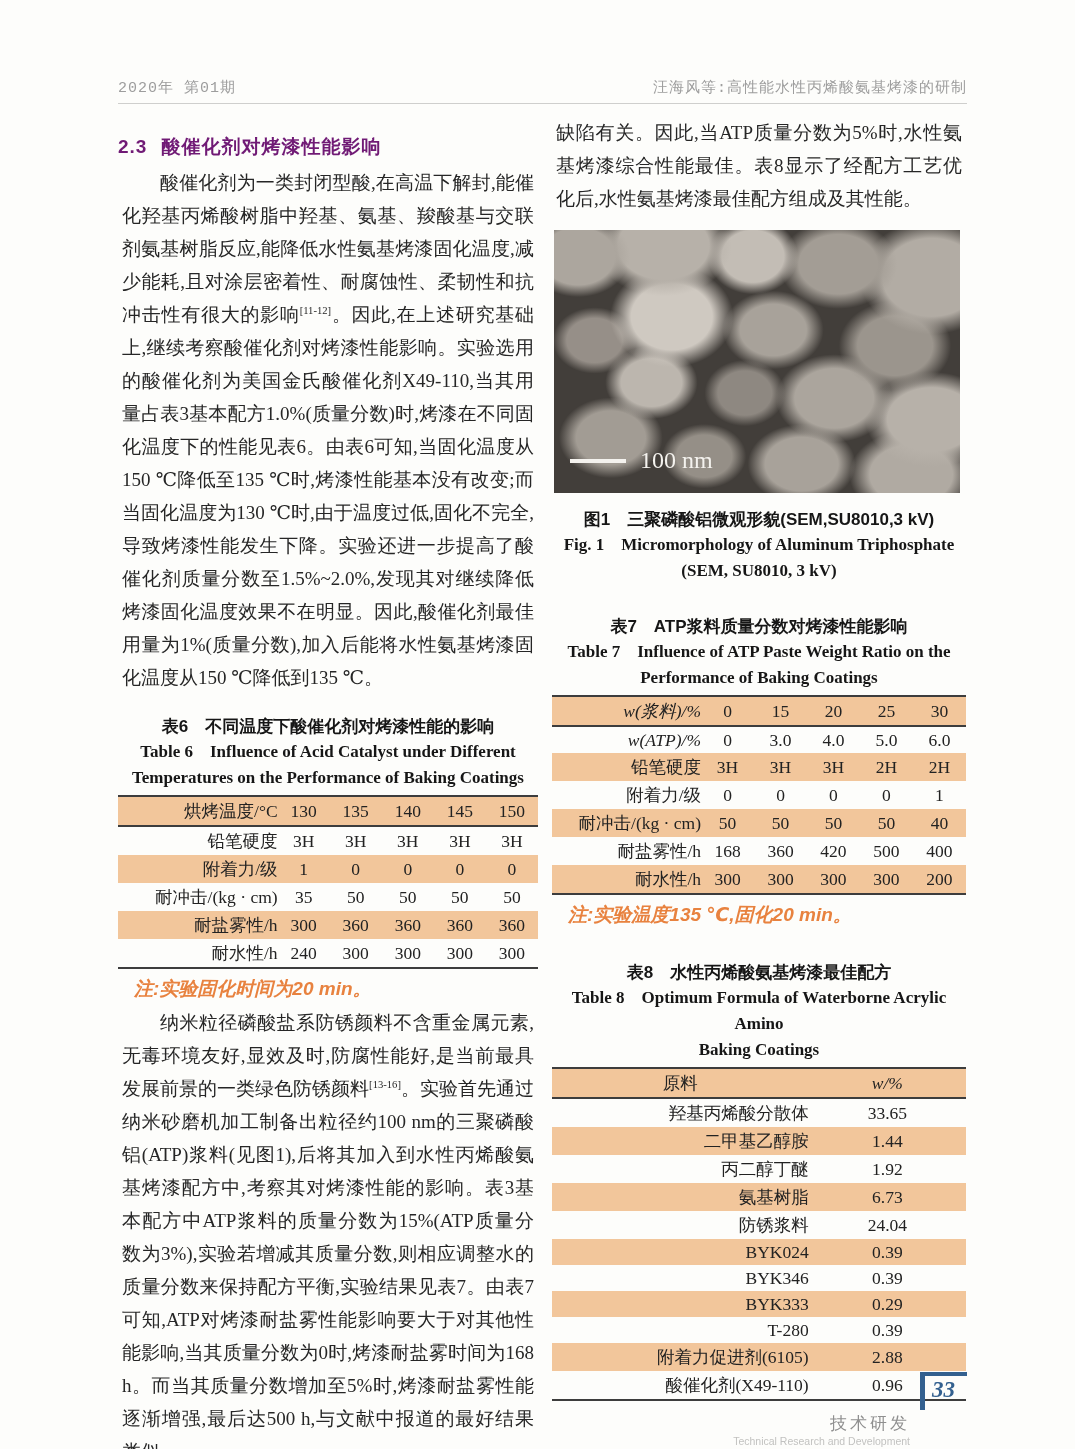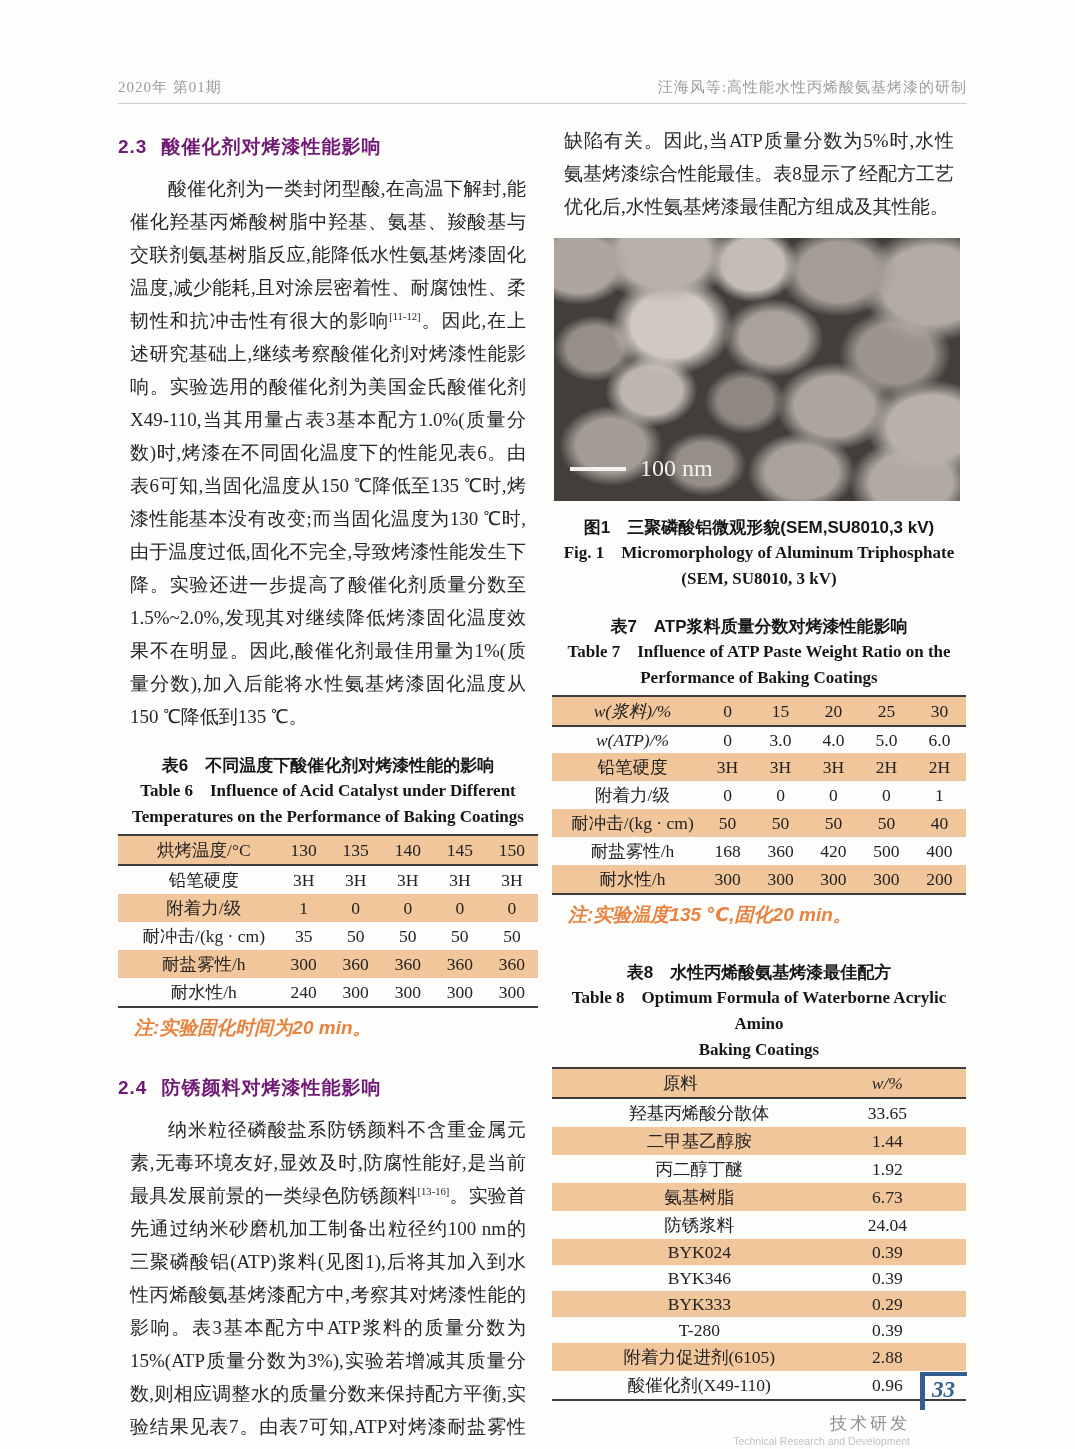--- a/index.html
+++ b/index.html
@@ -5,54 +5,54 @@
   html,body{margin:0;padding:0;background:#e8e8e6;}
   .page{
     position:relative;width:1075px;height:1449px;margin:0 auto;
     background:#fdfdfb;overflow:hidden;
     font-family:"Liberation Serif","DejaVu Serif",serif;color:#262626;
   }
   
   .pg-header{
     position:absolute;left:118px;right:108px;top:78px;
     display:flex;justify-content:space-between;
-    font-family:Liberation Serif, serif;
+    font-family:Liberation Mono, monospace;
     font-size:15px;color:#9d9d9d;letter-spacing:1px;
   }
   .pg-header-rule{position:absolute;left:118px;right:108px;top:103px;border-top:1px solid #cfcfcd;}
   
   .col{position:absolute;top:112px;}
   .col-left{left:118px;width:420px;}
   .col-right{left:552px;width:414px;}
   
   .sec-head{
     margin:22px 0 6px 0;
     font-family:"Liberation Sans","DejaVu Sans",sans-serif;
     font-size:19px;font-weight:bold;color:#701a75;letter-spacing:1px;
   }
   .sec-head .sec-num{margin-right:14px;}
   .para{
-    font-size:19px;line-height:33px;text-align:justify;margin:12px;font-family:Liberation Serif, serif;
+    font-size:19px;line-height:33px;text-align:justify;margin:4px;
   }
   .para.indent{text-indent:2em;}
   .para sup{font-size:0.56em;vertical-align:super;line-height:0;}
   
   .cap{width:100%;text-align:center;}
   .cap-zh{
     font-family:"Liberation Sans","DejaVu Sans",sans-serif;
     font-size:17px;font-weight:bold;line-height:25px;color:#161616;
   }
   .cap-en{font-size:17px;font-weight:bold;line-height:26px;color:#161616;}
   
   table.dtable{
     width:100%;border-collapse:collapse;table-layout:fixed;
     font-size:17.5px;color:#222;margin-top:4px;
   }
   table.dtable td{padding:2px 0;height:22px;text-align:center;}
-  table.dtable td.lbl{text-align:center;padding-left:12px;margin-left:10px;}
+  table.dtable td.lbl{text-align:right;padding-left:12px;margin-left:10px;}
   table.dtable{border-top:2px solid #3d3d3d;border-bottom:2px solid #3d3d3d;}
   .zebra-odd tbody tr:nth-child(odd) td{background:#f2c69b;}
   .zebra-even tbody tr:nth-child(even) td{background:#f2c69b;}
   tr.sep-row td{border-bottom:2px solid #3d3d3d;}
   table.t8 td.lbl{padding-left:38px;}
   table.t8 tr.t8-head td{background:#f2c69b;border-bottom:2px solid #3d3d3d;text-align:center;}
   .ital{font-style:italic;}
   .tnote{
     margin:7px 0 0 16px;
     font-family:"Liberation Sans","DejaVu Sans",sans-serif;
@@ -95,21 +95,21 @@
   }
   .footer-en{
     font-family:"Liberation Sans","DejaVu Sans",sans-serif;
     font-size:10.5px;color:#c2c2c0;line-height:14px;
   }
   .footer-badge{
     border-left:5px solid #33608f;border-top:4px solid #33608f;
     color:#33608f;font-style:italic;font-weight:bold;font-size:23px;
     padding:0 12px 6px 7px;line-height:28px;
   }  .mt14{margin-top:14px;} .mt20{margin-top:20px;}
-  .mt30{margin-top:22px;} .mt32{margin-top:32px;} .mt34{margin-top:34px;}
+  .mt30{margin-top:30px;} .mt32{margin-top:32px;} .mt34{margin-top:34px;}
 </style>
 </head>
 <body>
 
 <div class="page">
 
   <div class="pg-header">
     <span>2020年  第01期</span>
     <span>汪海风等:高性能水性丙烯酸氨基烤漆的研制</span>
   </div>
@@ -184,23 +184,20 @@
           <td>240</td>
           <td>300</td>
           <td>300</td>
           <td>300</td>
           <td>300</td>
         </tr>
       </tbody>
     </table>
     <div class="tnote">注:实验固化时间为20 min。</div>
 
-    <div class="sec-head mt34">
-      <span class="sec-num">2.4</span><span>防锈颜料对烤漆性能影响</span>
-    </div>
 
     <p class="para indent"><span>纳米粒径磷酸盐系防锈颜料不含重金属元素,无毒环境友好,显效及时,防腐性能好,是当前最具发展前景的一类绿色防锈颜料</span><sup>[13-16]</sup><span>。实验首先通过纳米砂磨机加工制备出粒径约100 nm的三聚磷酸铝(ATP)浆料(见图1),后将其加入到水性丙烯酸氨基烤漆配方中,考察其对烤漆性能的影响。表3基本配方中ATP浆料的质量分数为15%(ATP质量分数为3%),实验若增减其质量分数,则相应调整水的质量分数来保持配方平衡,实验结果见表7。由表7可知,ATP对烤漆耐盐雾性能影响要大于对其他性能影响,当其质量分数为0时,烤漆耐盐雾时间为168 h。而当其质量分数增加至5%时,烤漆耐盐雾性能逐渐增强,最后达500 h,与文献中报道的最好结果类似</span></p>
   </div>
 
   <div class="col col-right">
 
     <p class="para"><span>缺陷有关。因此,当ATP质量分数为5%时,水性氨基烤漆综合性能最佳。表8显示了经配方工艺优化后,水性氨基烤漆最佳配方组成及其性能。</span></p>
 
     <div class="sem">
       <div class="sem-scalebar"></div>

